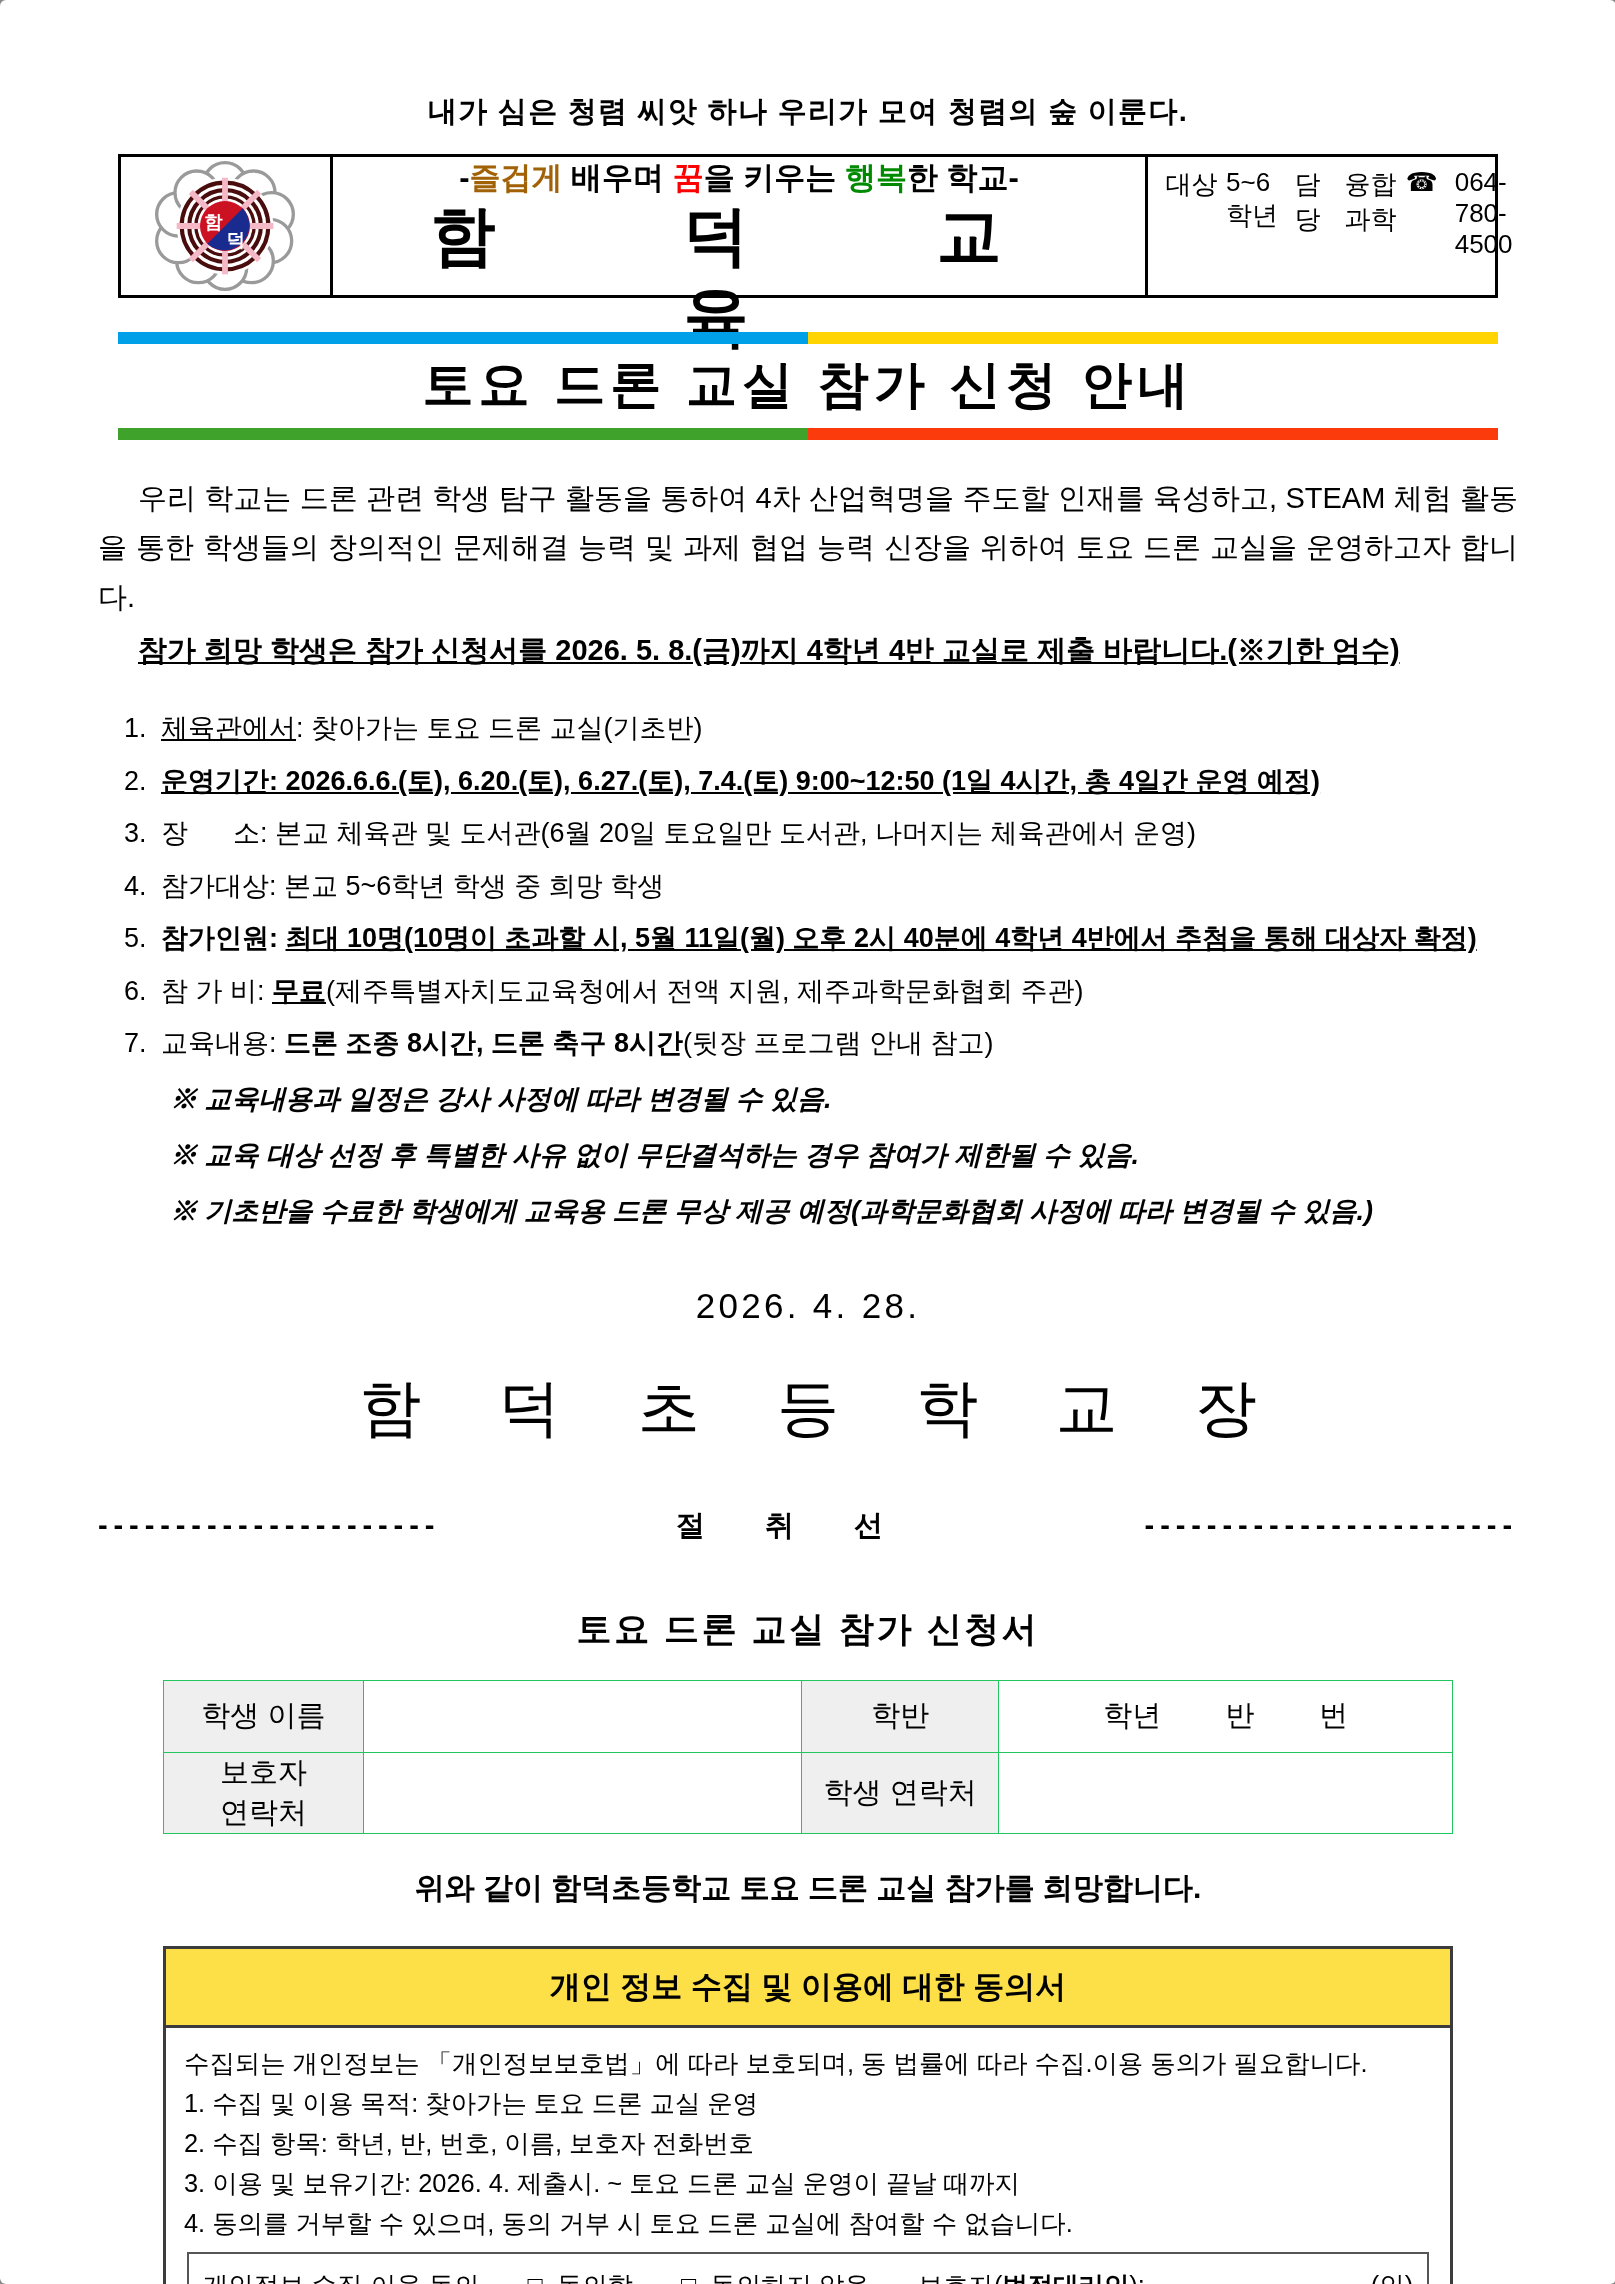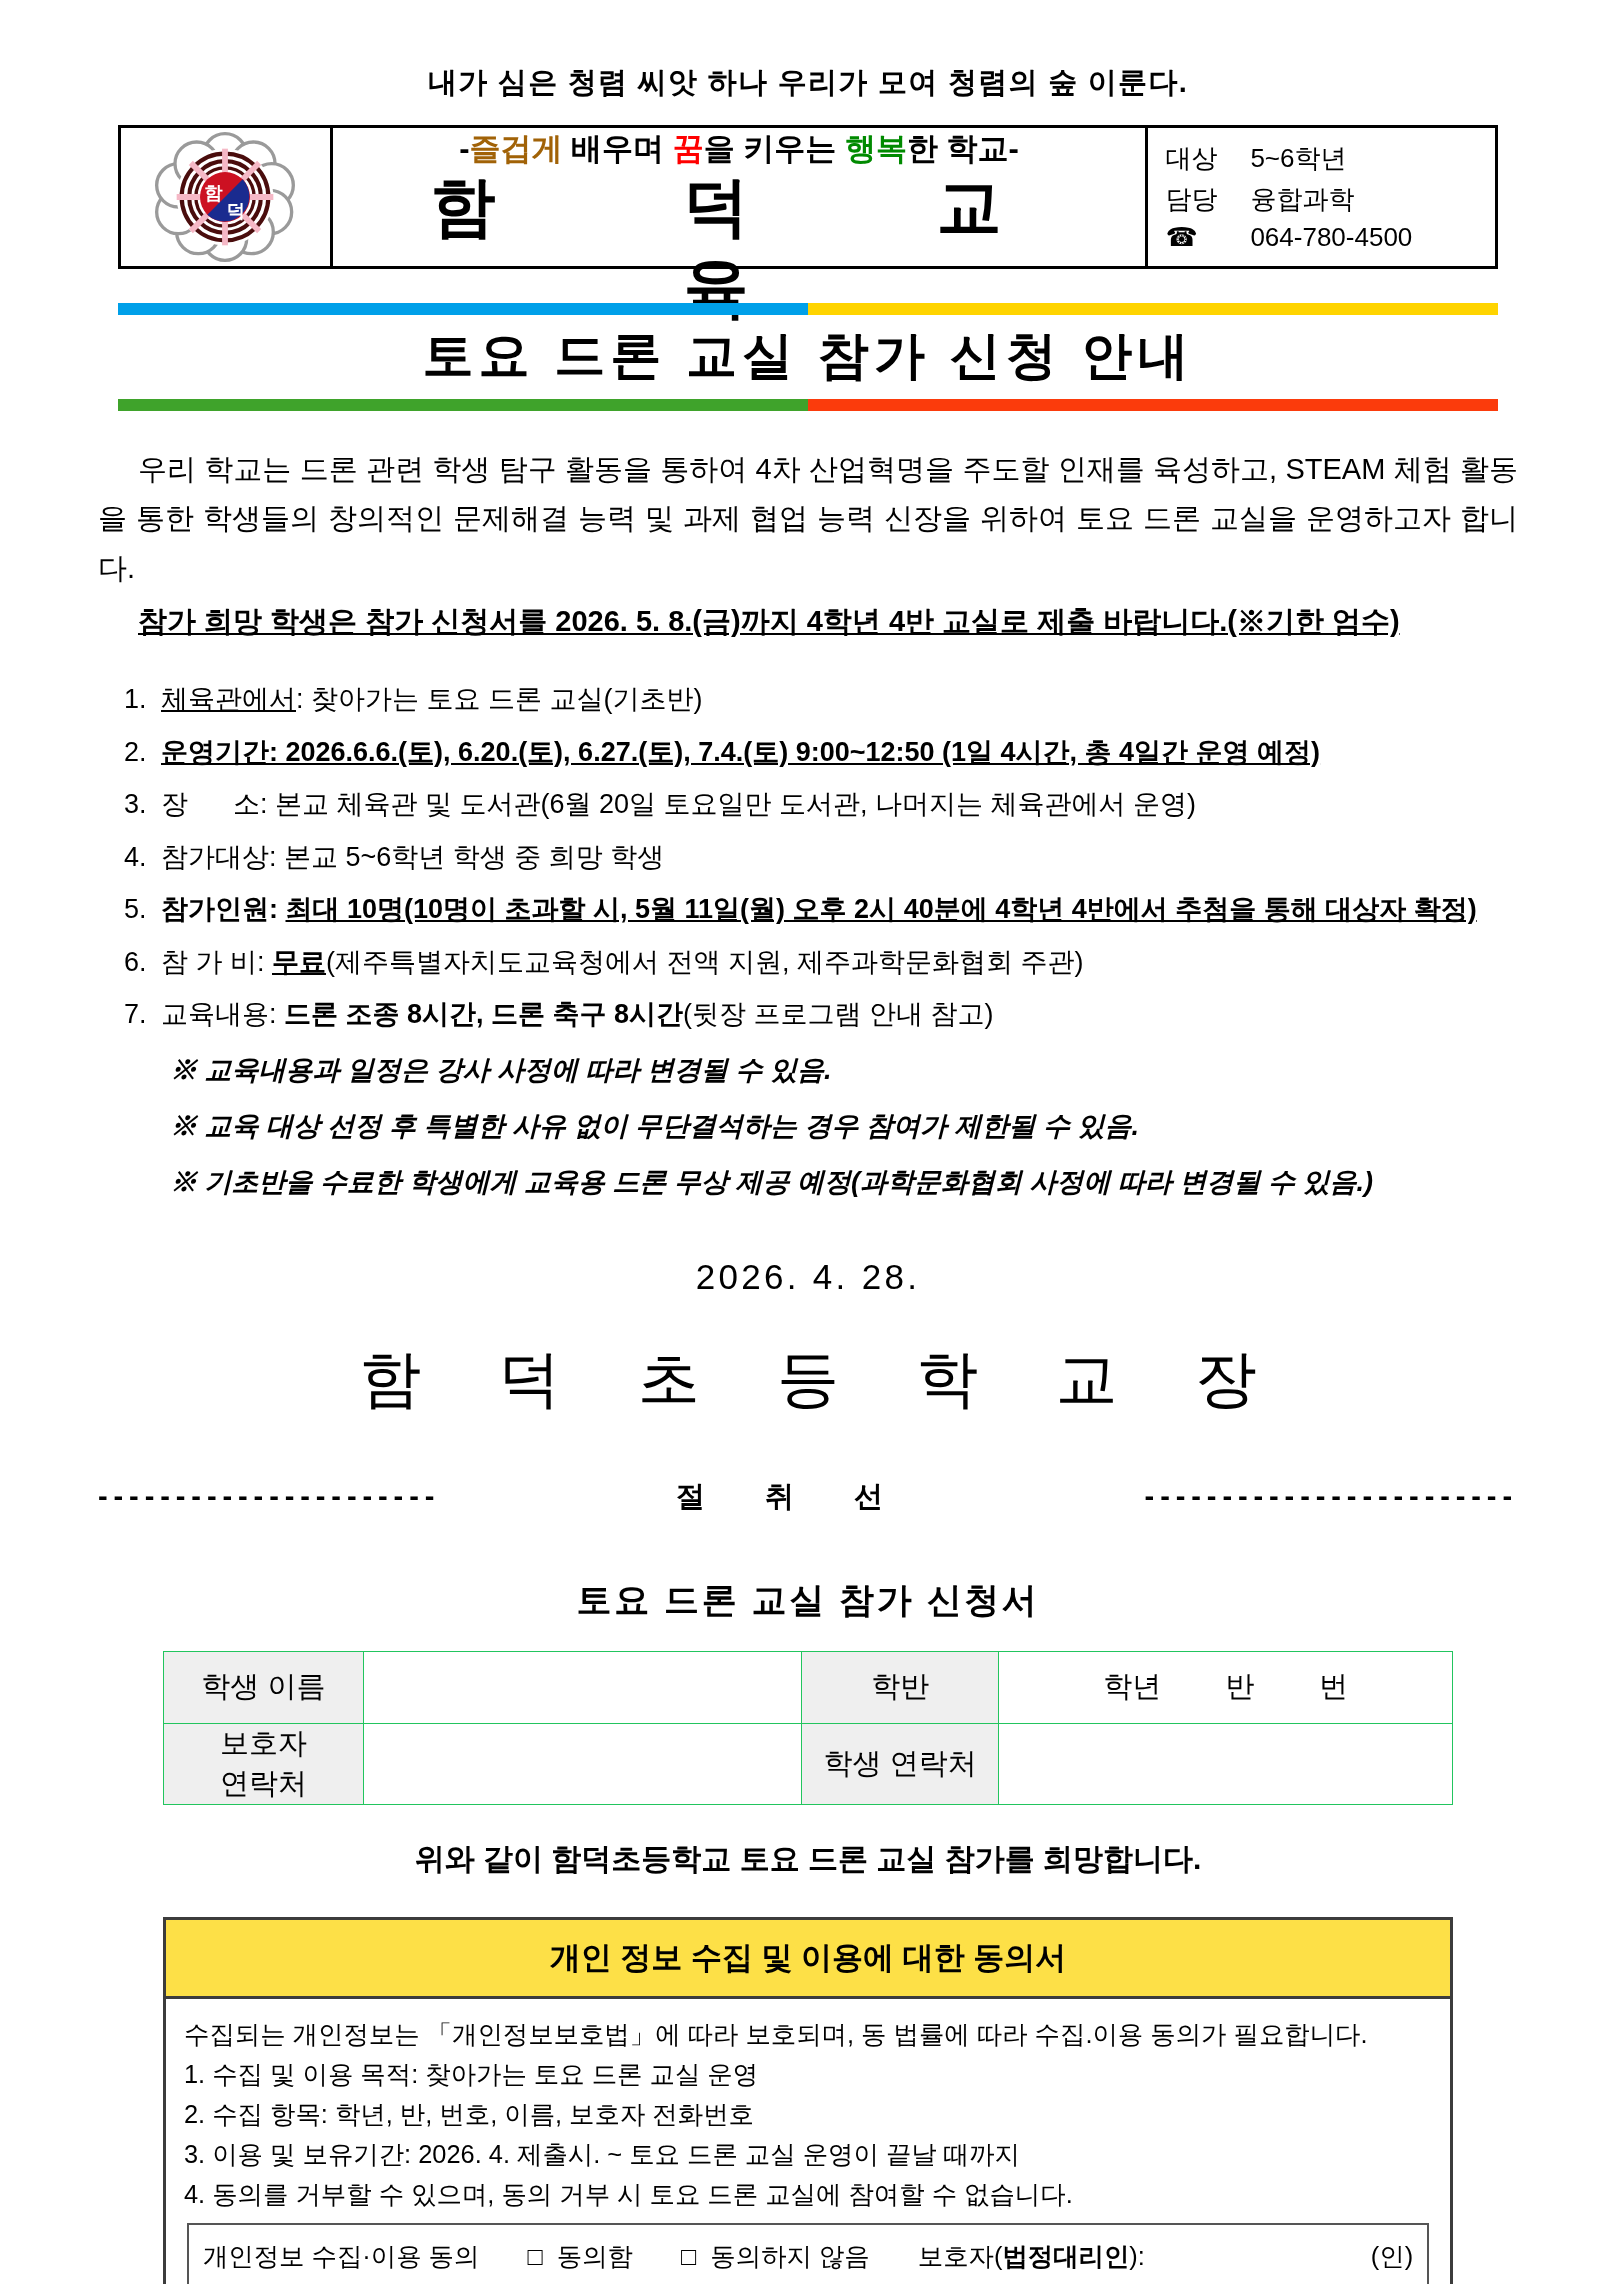--- a/index.html
+++ b/index.html
@@ -1,35 +1,35 @@
 <!DOCTYPE html>
 <html style="font-size:10.4px"><head>
 <meta charset="utf-8">
 <style>
   html,body{margin:0;padding:0;background:#888;}
   .page{
     position:relative; width:1616px; height:2284px; background:#fff;
     font-family:"Liberation Sans", sans-serif; color:#000;
-    box-sizing:border-box; padding:63px 98px 0 98px; overflow:hidden;
+    box-sizing:border-box; padding:92px 98px 0 98px; overflow:hidden;border-radius:6px;
   }
   .b{font-weight:bold;}
   .u{text-decoration:underline;}
   .bu{font-weight:bold; text-decoration:underline;}
 
   
   .slogan{text-align:center; font-weight:bold; font-size:29px; letter-spacing:1.3px; margin-bottom:22px;}
 
   
   .hdr{display:flex; margin:0 19.6px; border:3.9px solid #000; height:138px; align-items:stretch;}
   .hdr-logo{width:209px; border-right:3.9px solid #000; display:flex; align-items:center; justify-content:center;}
   .hdr-center{flex:1; text-align:center; padding-top:3.9px;}
   .motto{font-size:31px; font-weight:bold; line-height:1.1;}
   .motto .c-blue{color:#a16207;} .motto .c-red{color:#FF0000;} .motto .c-green{color:#008A00;}
   .schoolname{font-size:65px; font-weight:bold; letter-spacing:85px; margin-left:39px; line-height:1.25;}
-  .hdr-right{width:313px; border-left:3.9px solid #000; padding:10.4px 17px; display:flex; flex-direction:column; justify-content:space-around; font-size:26px;}
+  .hdr-right{width:313px; border-left:3.9px solid #000; padding:10.4px 17px; display:flex; flex-direction:row; justify-content:space-around; font-size:26px;}
   .hdr-row{display:flex;}
   .hdr-row .lbl{width:85px;}
 
   
   .titleband{margin:34px 19.6px 0 19.6px;}
   .bar{display:flex; height:12.4px;}
   .bar span{flex:1;}
   .bar-top .h1c{background:#00A0E9;} .bar-top .h2c{background:#FFD400;}
   .bar-bot .h1c{background:#3FA32B;} .bar-bot .h2c{background:#FB3B0C;}
   .doc-title{font-size:51px; font-weight:bold; text-align:center; letter-spacing:5.2px; margin:6.5px 0 7.8px 0;}

